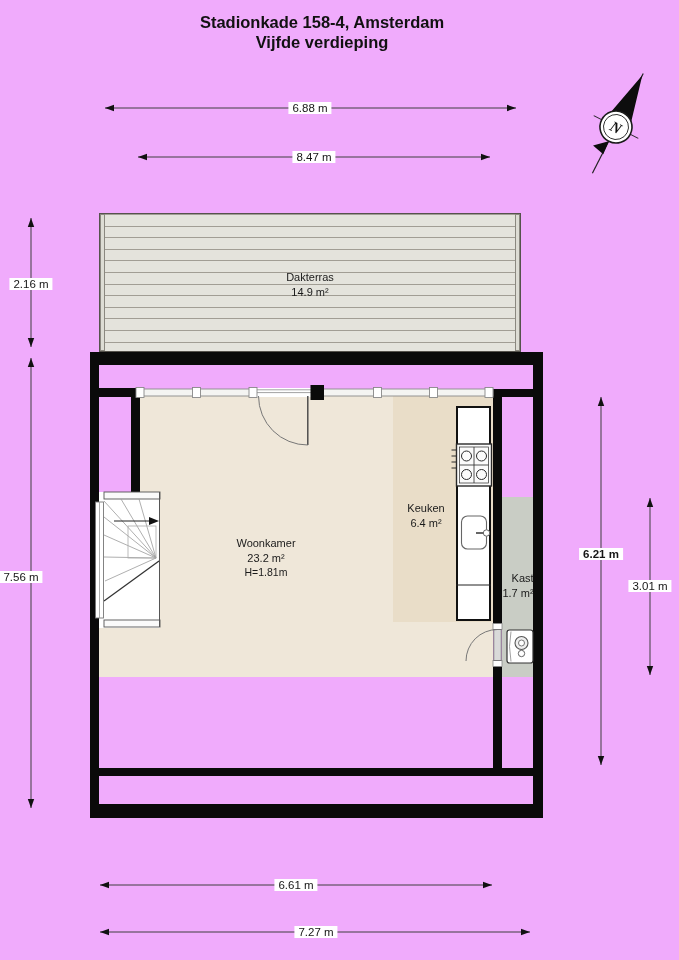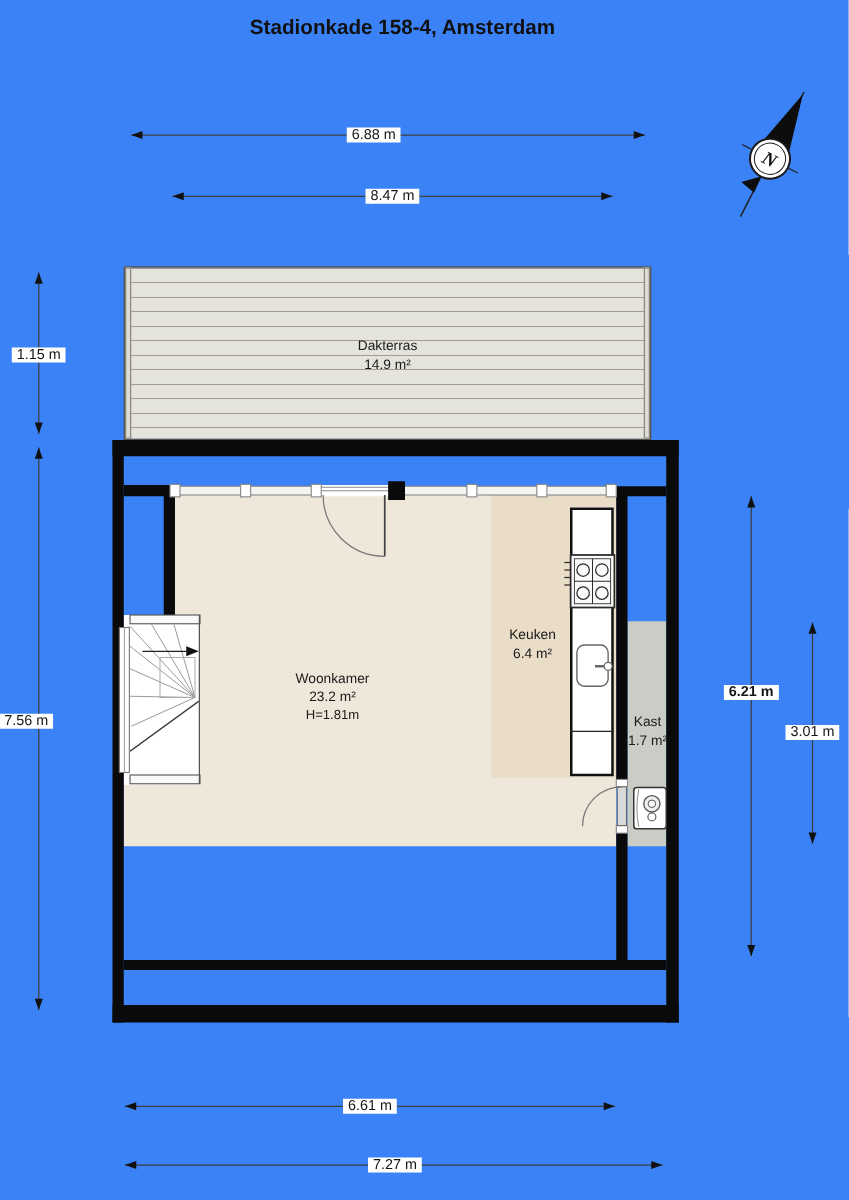--- a/index.html
+++ b/index.html
@@ -1,16 +1,16 @@
 <!DOCTYPE html>
 <html><head>
 <meta charset="utf-8">
 <style>
   html,body{margin:0;padding:0;background:#fff;}
-  .canvas{position:relative;width:679px;height:960px;background:#3b82f6;overflow:hidden;
+  .canvas{position:relative;width:679px;height:960px;background:#f0abfc;overflow:hidden;
           font-family:"Liberation Sans",sans-serif;color:#111;}
   
   .title{position:absolute;left:322px;top:12px;transform:translateX(-50%);
          text-align:center;font-weight:bold;font-size:16.5px;line-height:20px;white-space:nowrap;}
   
   .terrace{position:absolute;left:99px;top:213px;width:422px;height:139px;
            background:repeating-linear-gradient(to bottom,#a19d94 0,#a19d94 1px,#e4e3dc 1px,#e4e3dc 11.6px);
            border:1px solid #55524c;box-sizing:border-box;}
   .terrace-post{position:absolute;top:0;width:5px;height:100%;background:#dddcd4;border:1px solid #8a877f;box-sizing:border-box;}
   .floor-woonkamer{position:absolute;left:140px;top:394px;width:353px;height:283px;background:#efe7d9;}
@@ -30,20 +30,21 @@
              padding:0 4px;font-size:11.5px;white-space:nowrap;color:#161616;}
   svg.overlay{position:absolute;left:0;top:0;width:679px;height:960px;}
 </style>
 </head>
 <body>
 
 <div class="canvas">
 
   <div class="title">
     <div>Stadionkade 158-4, Amsterdam</div>
+    <div>Vijfde verdieping</div>
   </div>
 
   <div class="terrace">
     <div class="terrace-post" style="left:0;"></div>
     <div class="terrace-post" style="right:0;"></div>
   </div>
 
   <div class="floor-woonkamer"></div>
   <div class="floor-keuken"></div>
   <div class="floor-stair-ext"></div>
@@ -179,40 +180,40 @@
         <polygon points="601,765 597.8,756 604.2,756"></polygon>
       <polygon points="650,498 646.8,507 653.2,507"></polygon>
         <polygon points="650,675 646.8,666 653.2,666"></polygon>
       <polygon points="100,885 109,881.8 109,888.2"></polygon>
         <polygon points="492,885 483,881.8 483,888.2"></polygon>
       <polygon points="100,932 109,928.8 109,935.2"></polygon>
         <polygon points="530,932 521,928.8 521,935.2"></polygon>
     </g>
   </svg>
 
-  <div class="dim-label" style="left:299px;top:108px;">6.88 m</div>
+  <div class="dim-label" style="left:310px;top:108px;">6.88 m</div>
   <div class="dim-label" style="left:314px;top:157px;">8.47 m</div>
-  <div class="dim-label" style="left:31px;top:284px;">1.15 m</div>
+  <div class="dim-label" style="left:31px;top:284px;">2.16 m</div>
   <div class="dim-label" style="left:21px;top:577px;">7.56 m</div>
   <div class="dim-label" style="left:601px;top:554px;font-weight:bold;">6.21 m</div>
   <div class="dim-label" style="left:650px;top:586px;">3.01 m</div>
   <div class="dim-label" style="left:296px;top:885px;">6.61 m</div>
   <div class="dim-label" style="left:316px;top:932px;">7.27 m</div>
 
   <div class="room-label" style="left:310px;top:270px;">
     <div>Dakterras</div>
     <div>14.9 m²</div>
   </div>
   <div class="room-label" style="left:266px;top:536px;">
     <div>Woonkamer</div>
     <div>23.2 m²</div>
     <div class="sub">H=1.81m</div>
   </div>
   <div class="room-label" style="left:426px;top:501px;">
     <div>Keuken</div>
     <div>6.4 m²</div>
   </div>
-  <div class="room-label" style="left:518px;top:571px;">
+  <div class="room-label" style="left:518px;top:571px;text-align:right;">
     <div>Kast</div>
     <div>1.7 m²</div>
   </div>
 
 </div>
 
 </body></html>

